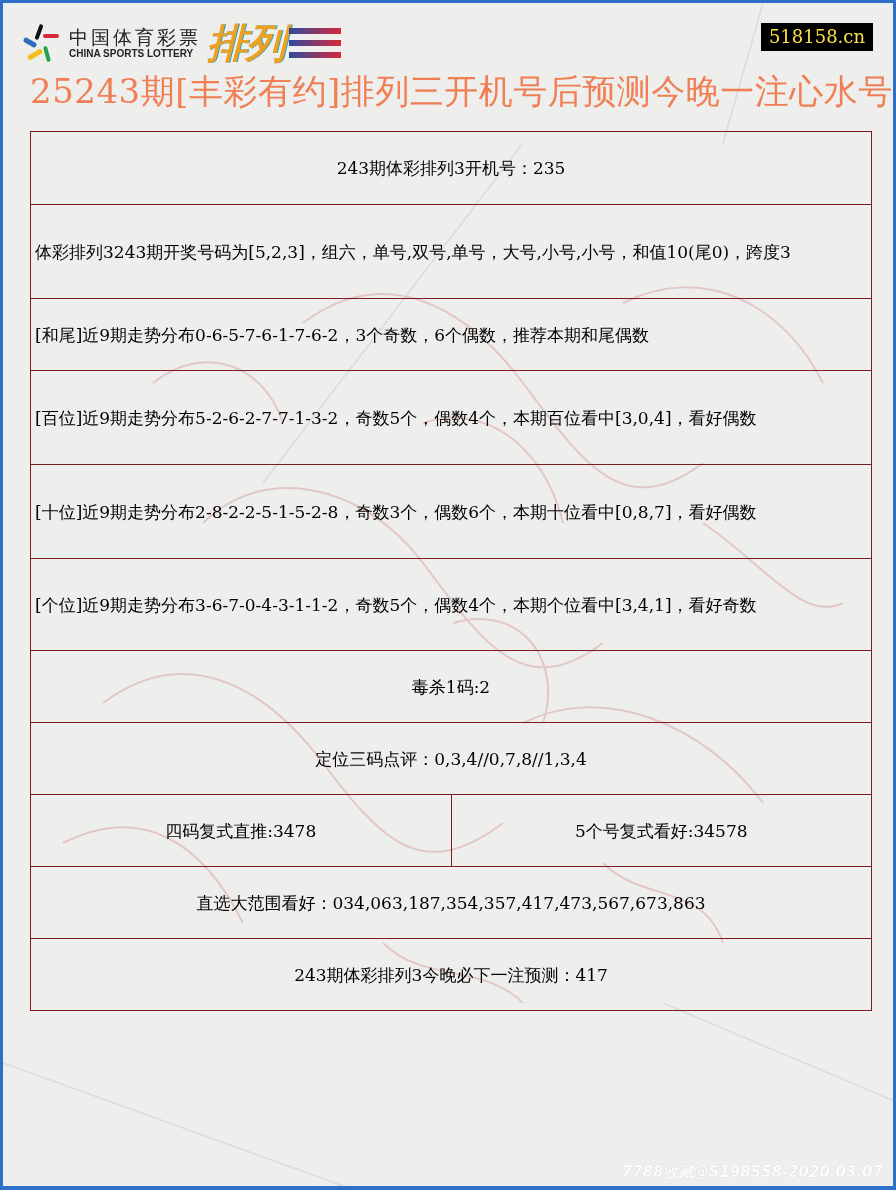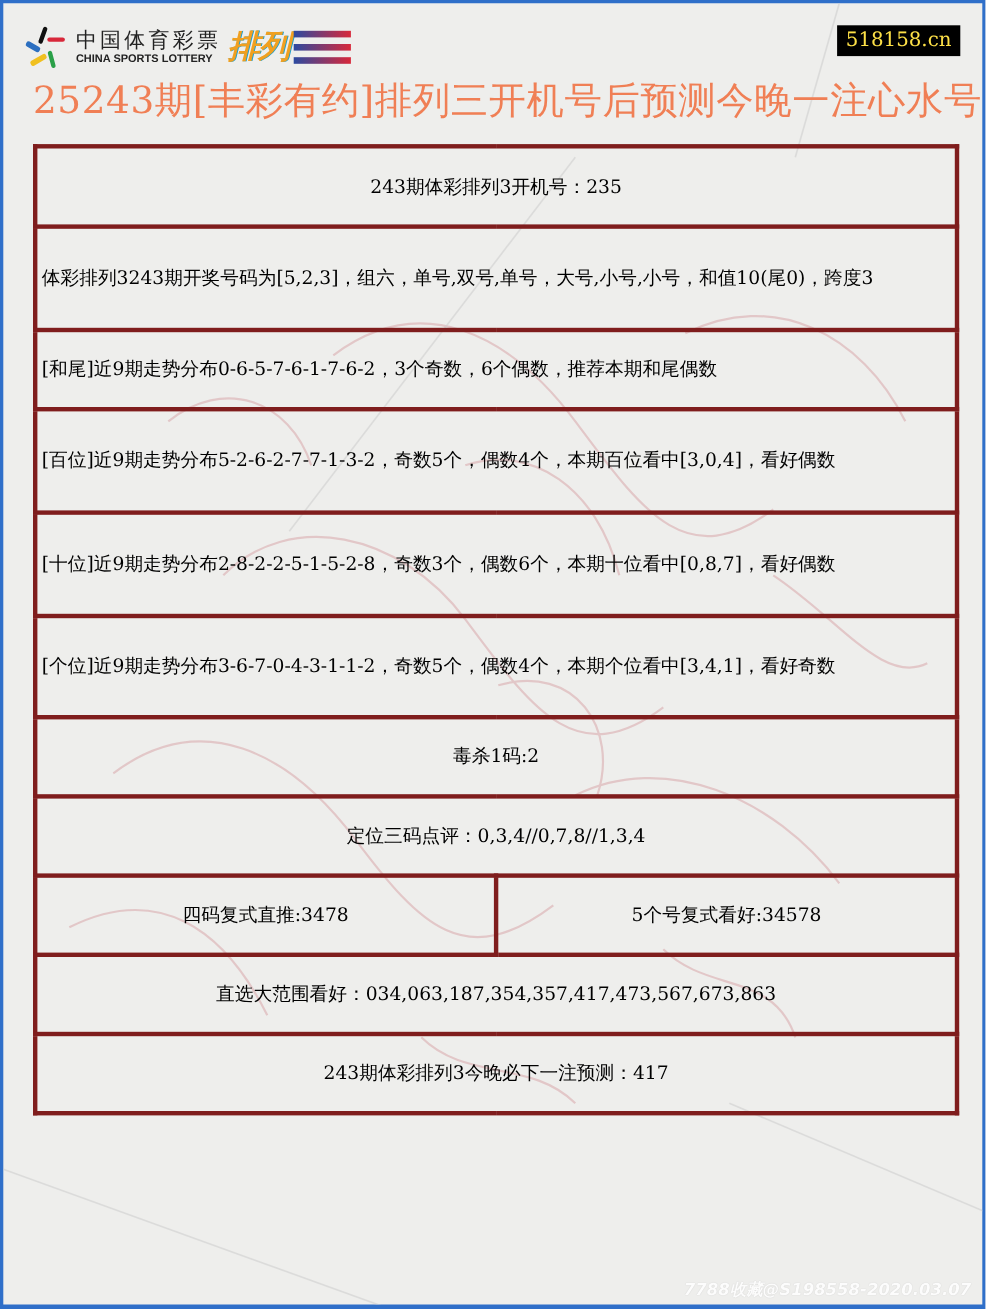--- a/index.html
+++ b/index.html
@@ -26,21 +26,21 @@
       display: flex; align-items: center;
     }
     .logo-mark { width: 42px; height: 42px; position: relative; }
     .logo-mark span { position: absolute; border-radius: 2px; }
     .logo-text { margin-left: 6px; display: flex; flex-direction: column; }
     .logo-cn { font-family: "DejaVu Sans", sans-serif; font-size: 19px; color: #222; letter-spacing: 3px; line-height: 22px; }
     .logo-en { font-family: "Liberation Sans", sans-serif; font-size: 10px; font-weight: bold; color: #222; line-height: 12px; }
     .pl3 { margin-left: 6px; display: flex; align-items: center; }
     .pl3-text {
       font-family: "DejaVu Sans", sans-serif; font-weight: bold; font-style: italic;
-      font-size: 29px; color: #f0a020; letter-spacing: -1px;
+      font-size: 40px; color: #f0a020; letter-spacing: -1px;
       text-shadow: 1px 0 #1a9fd0;
     }
     .pl3-bars { margin-left: 4px; width: 52px; height: 30px; display: flex; flex-direction: column; justify-content: space-between; }
     .pl3-bars span { display: block; height: 6px; background: linear-gradient(90deg, #2c4aa0, #d8283a); }
     .site-badge {
       position: absolute; right: 20px; top: 20px;
       background: #000; color: #fde047;
       font-family: "DejaVu Serif", serif; font-size: 18px;
       padding: 3px 8px; line-height: 22px;
     }
@@ -49,21 +49,21 @@
       font-family: "DejaVu Serif", serif; font-size: 34px; color: #f07f55;
       white-space: nowrap; letter-spacing: 0.5px;
     }
     table.info {
       position: absolute; z-index: 1;
       left: 27px; top: 128px; width: 842px;
       border-collapse: collapse;
       font-family: "DejaVu Serif", serif; font-size: 17px; color: #000;
     }
     table.info td {
-      border: 4px solid #7f1d1d;
+      border: 1px solid #7f1d1d;
       padding: 0 4px;
       line-height: 22px;
       vertical-align: middle;
     }
     td.c { text-align: center; }
     td.l { text-align: left; }
     .watermark {
       position: absolute; z-index: 1; right: 10px; bottom: 4px;
       font-family: "DejaVu Sans", sans-serif; font-size: 15px; font-style: italic; font-weight: bold;
       color: #ffffff; opacity: 0.85; letter-spacing: 0;

